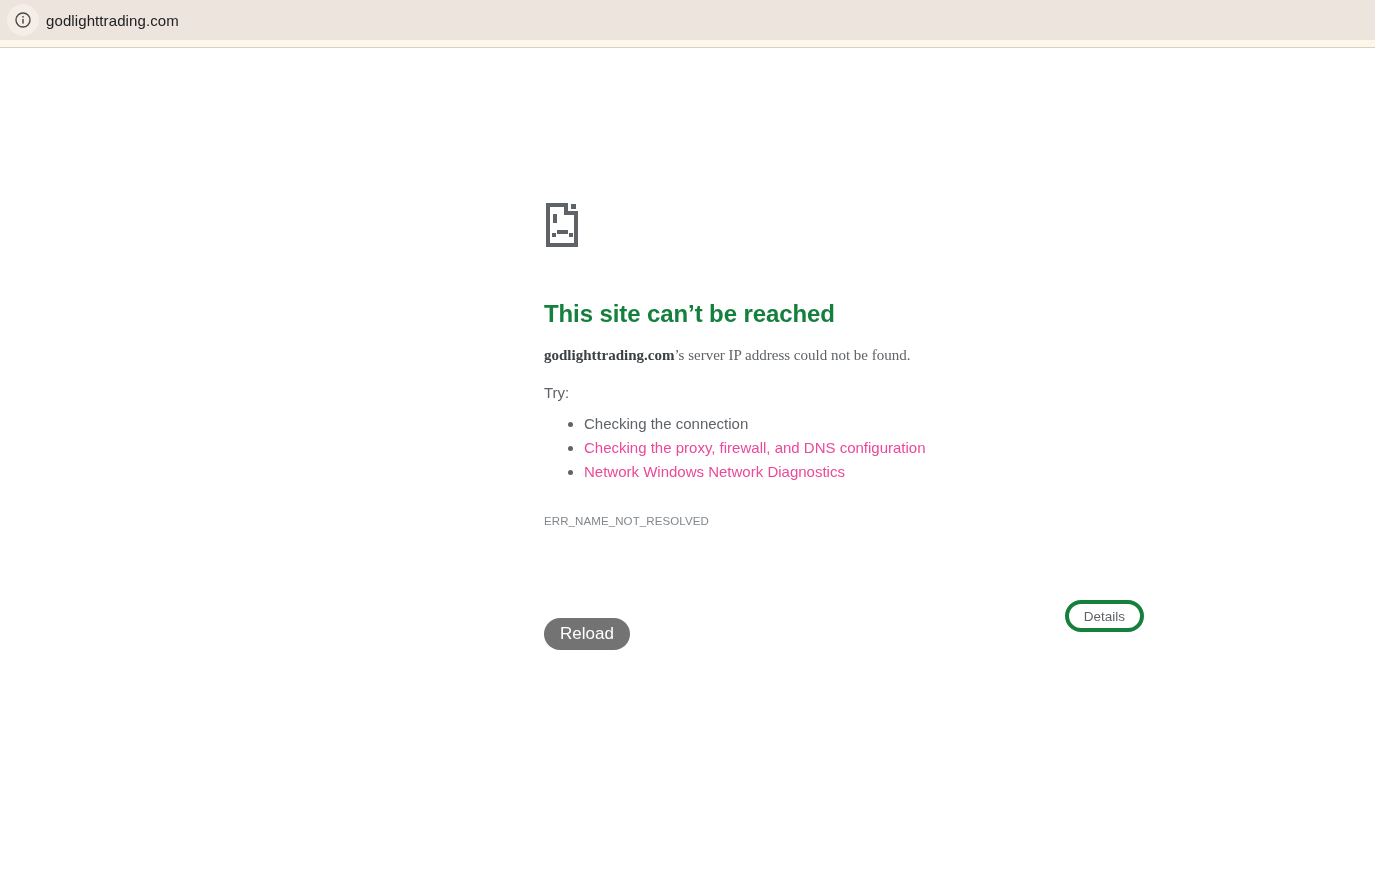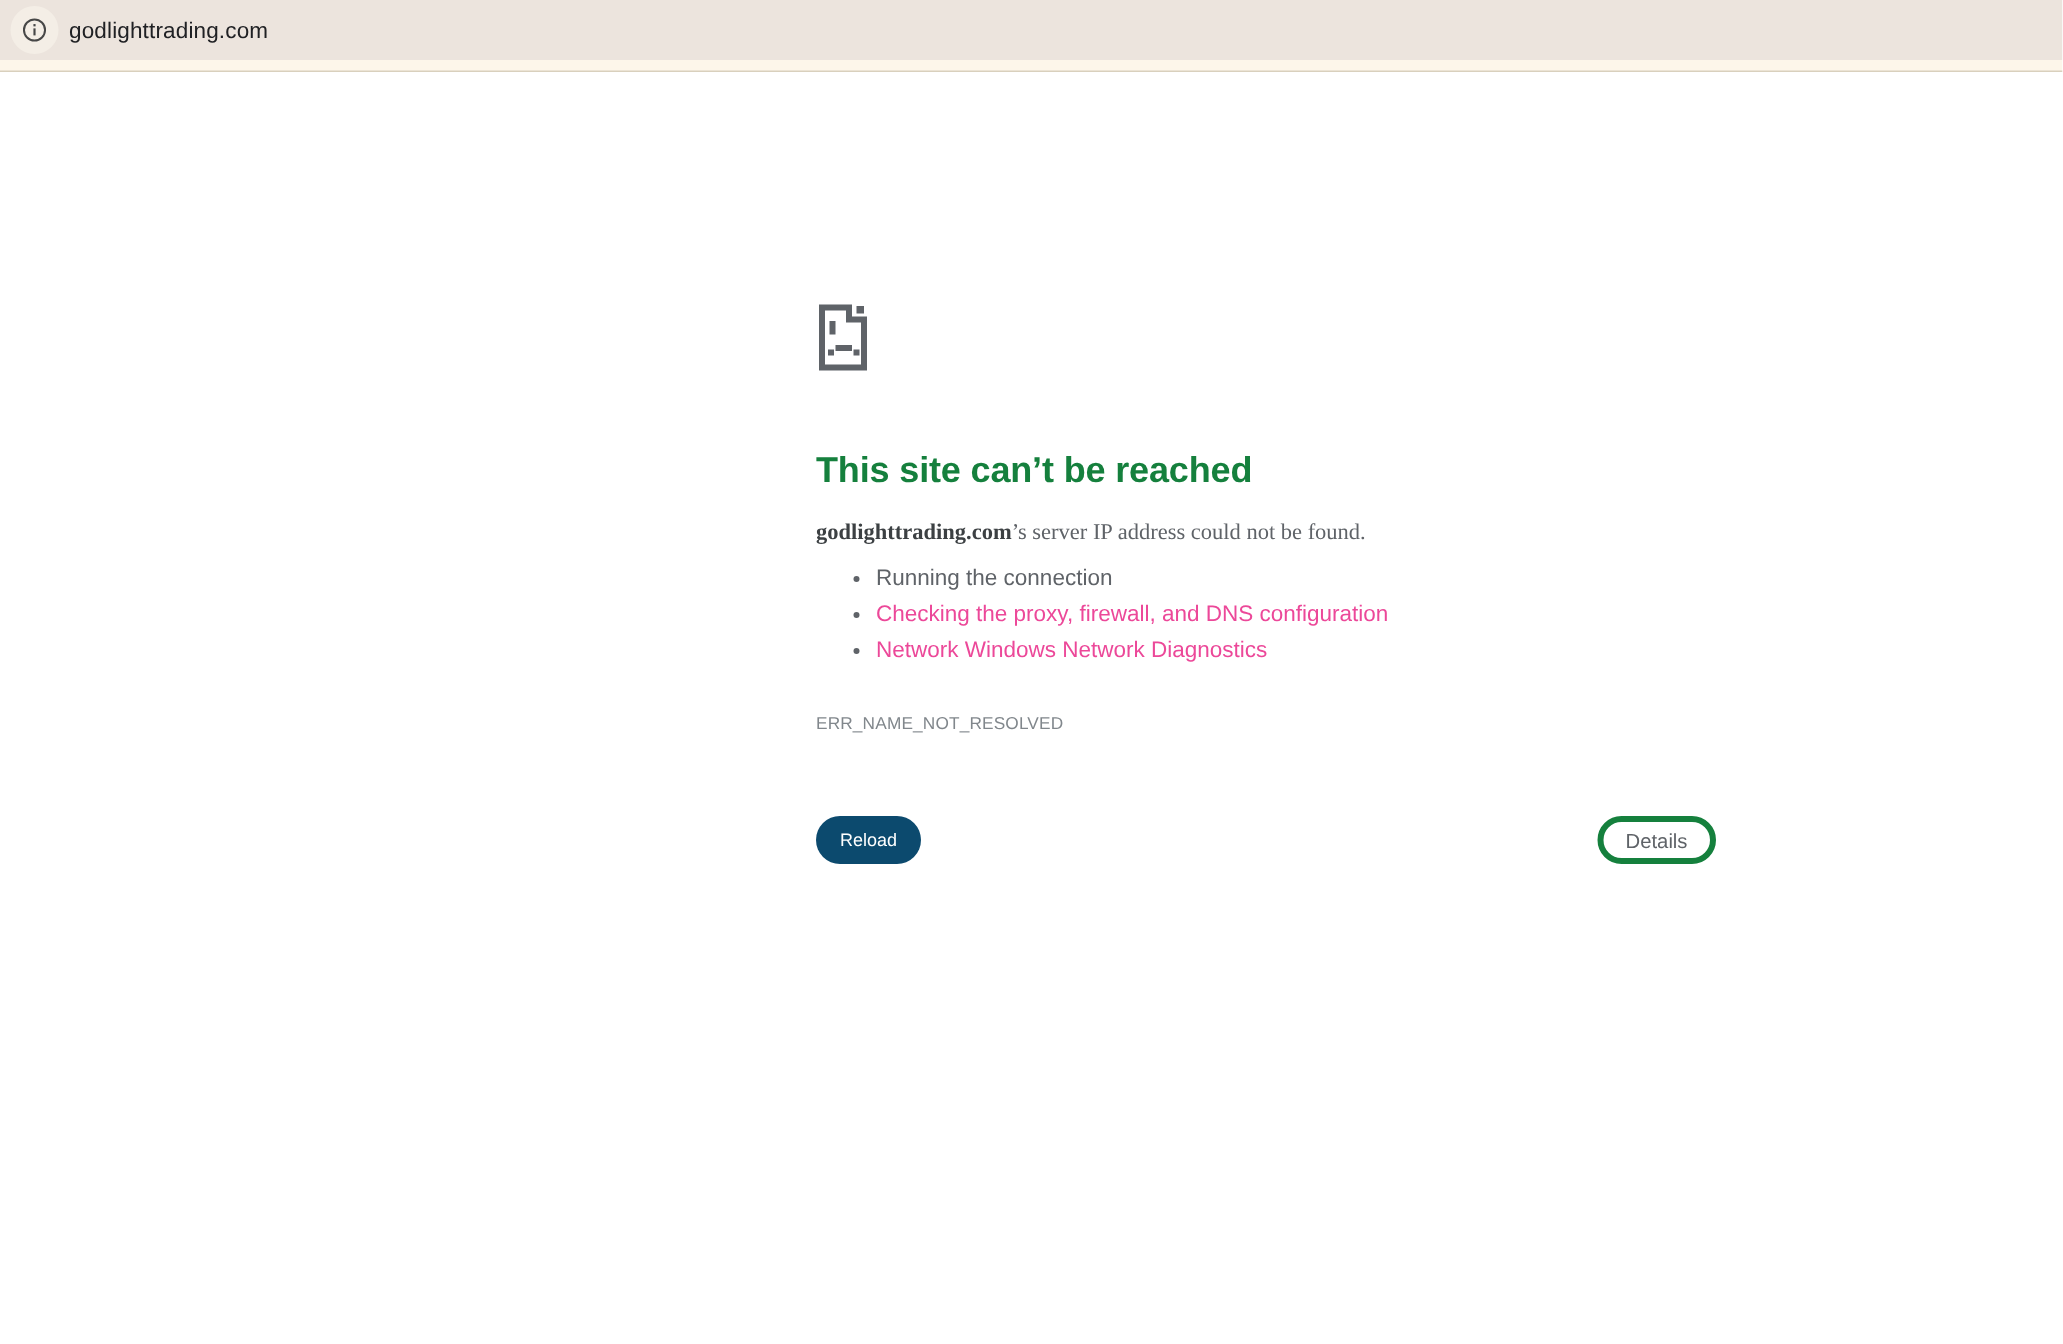--- a/index.html
+++ b/index.html
@@ -104,29 +104,30 @@
     letter-spacing: 0.1px;
   }
 
   .buttons-row {
     margin-top: 53px;
     display: flex;
     justify-content: space-between;
     align-items: center;
   }
   button.reload-btn {
-    background: #0c4a6e;
+    background: #737373;
     color: #ffffff;
     border: none;
     border-radius: 18px;
     height: 32px;
     padding: 0 16px;
-    font-size: 12px;
+    font-size: 17px;
     font-family: "Liberation Sans", sans-serif;
     cursor: pointer;
+    margin-top: 36px;
   }
   button.details-btn {
     background: #ffffff;
     color: #5f6368;
     border: 4px solid #15803d;
     border-radius: 18px;
     height: 32px;
     padding: 0 15px;
     font-size: 13.5px;
     font-family: "Liberation Sans", sans-serif;
@@ -156,23 +157,24 @@
     <rect x="9" y="13" width="4" height="9" fill="#5f6368"></rect>
     <rect x="13" y="29" width="11" height="4" fill="#5f6368"></rect>
     <rect x="8" y="32" width="4" height="4" fill="#5f6368"></rect>
     <rect x="25" y="32" width="4" height="4" fill="#5f6368"></rect>
   </svg>
 
   <h1 class="error-title">This site can’t be reached</h1>
 
   <p class="error-subtitle"><strong>godlighttrading.com</strong><span>’s server IP address could not be found.</span></p>
 
+  <p class="try-label">Try:</p>
 
   <ul class="suggestions">
-    <li><span>Running the connection</span></li>
+    <li><span>Checking the connection</span></li>
     <li><a>Checking the proxy, firewall, and DNS configuration</a></li>
     <li><a>Network Windows Network Diagnostics</a></li>
   </ul>
 
   <div class="error-code">ERR_NAME_NOT_RESOLVED</div>
 
   <div class="buttons-row">
     <button class="reload-btn">Reload</button>
     <button class="details-btn">Details</button>
   </div>

